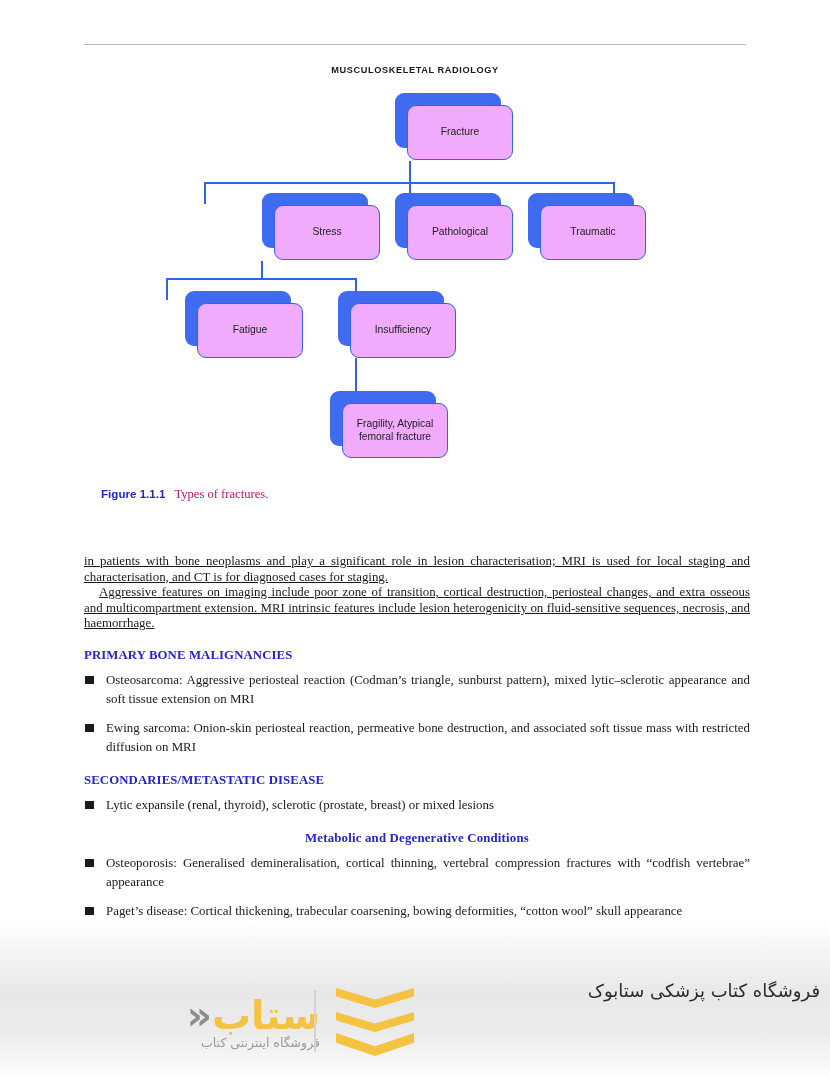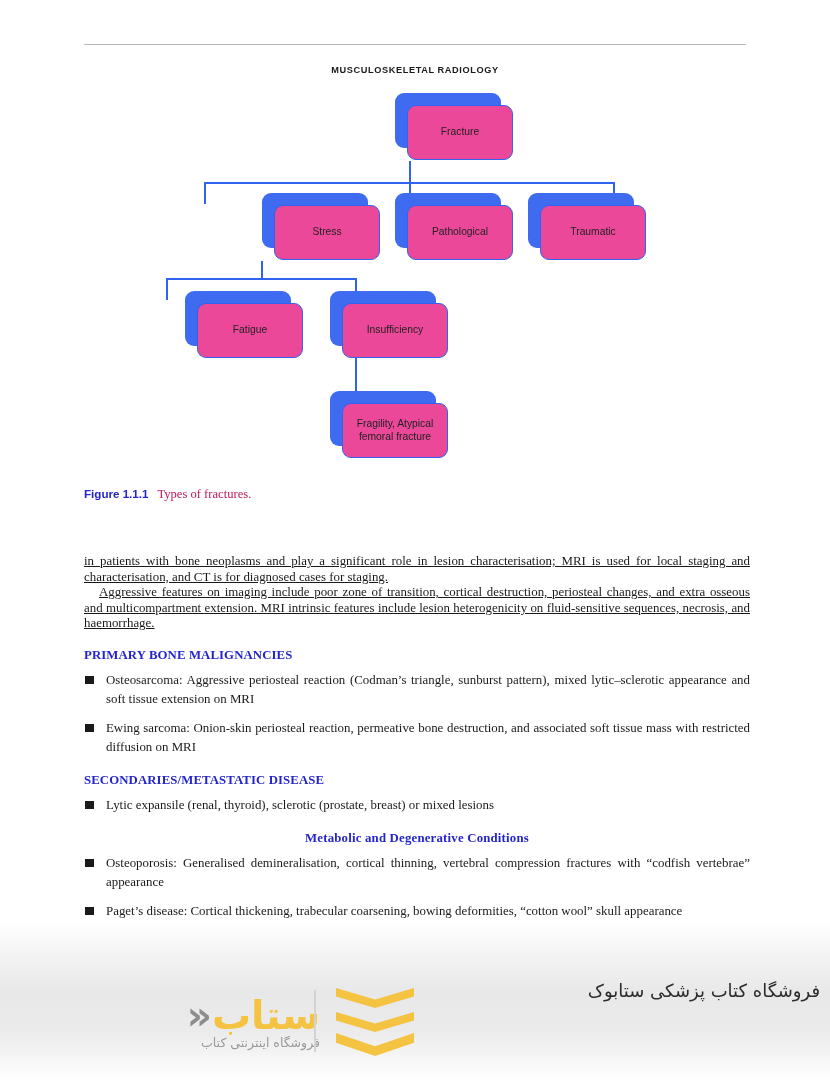--- a/index.html
+++ b/index.html
@@ -65,21 +65,21 @@
     background: #3f6bf0;
     border-radius: 9px;
   }
   .fc-box {
     position: absolute;
     left: 12px;
     top: 12px;
     width: 100%;
     height: 100%;
     box-sizing: border-box;
-    background: #ec4899;
+    background: #f0abfc;
     border: 1.6px solid #2f63f0;
     border-radius: 9px;
     display: flex;
     align-items: center;
     justify-content: center;
     text-align: center;
     font-family: "Liberation Sans", sans-serif;
     font-size: 10.3px;
     color: #222222;
     line-height: 1.25;
@@ -102,20 +102,21 @@
     width: 662px;
     font-size: 12.6px;
     line-height: 1.2;
   }
   .caption .cap-label {
     font-family: "Liberation Sans", sans-serif;
     font-weight: bold;
     font-size: 11.6px;
     color: #2424cf;
     margin-right: 9px;
+    margin-left: 17px;
   }
   .caption .cap-text {
     font-family: "Liberation Serif", serif;
     font-size: 12.6px;
     color: #be185d;
   }
 
   
   .body-block {
     position: absolute;
@@ -329,21 +330,21 @@
         <span>Traumatic</span>
       </div>
     </div>
 
     <div class="fc-node" style="left:101px; top:211px; width:106px; height:55px;">
       <div class="fc-shadow"></div>
       <div class="fc-box">
         <span>Fatigue</span>
       </div>
     </div>
-    <div class="fc-node" style="left:246px; top:211px; width:106px; height:55px;">
+    <div class="fc-node" style="left:254px; top:211px; width:106px; height:55px;">
       <div class="fc-shadow"></div>
       <div class="fc-box">
         <span>Insufficiency</span>
       </div>
     </div>
 
     <div class="fc-node" style="left:246px; top:311px; width:106px; height:55px;">
       <div class="fc-shadow"></div>
       <div class="fc-box">
         <div>

